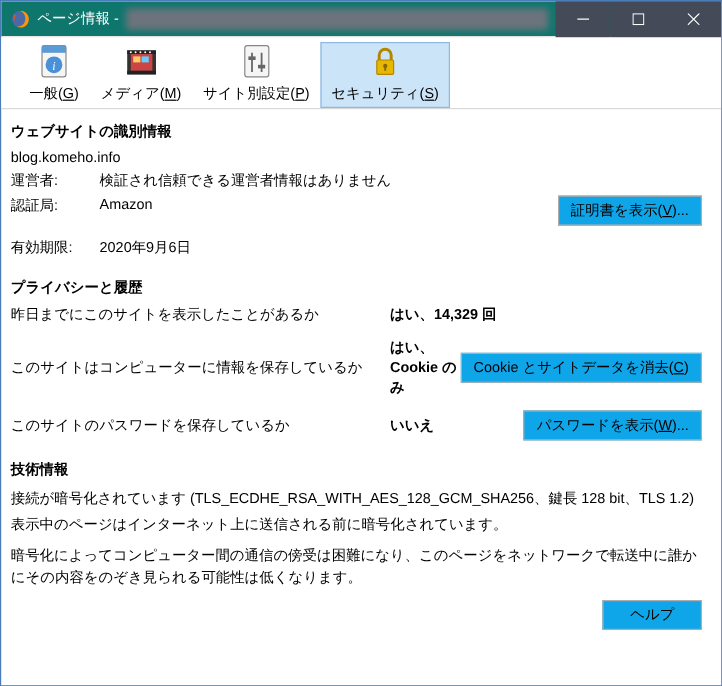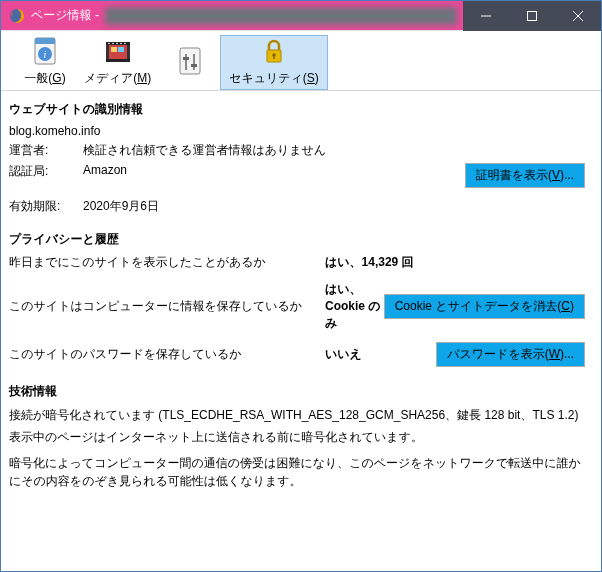--- a/index.html
+++ b/index.html
@@ -38,21 +38,21 @@
     display: flex; align-items: center; justify-content: center;
     background: #fff;
     color: #000;
   }
   .win-btn svg { width: 10px; height: 10px; }
   .win-btn.min { background: #444a57; color: #fff; }
   .win-btn.max { background: #444a57; color: #fff; }
   .win-btn.close { background: #444a57; color: #fff; }
   .titlebar-dark {
     height: 30px;
-    background: #ec4899;
+    background: #0f766e;
     display: flex;
     align-items: center;
   }
   .titlebar-dark .titlebar-text { color: #fff; }
   .titlebar-dark .titlebar-blur { background: #6d737c; }
 
   .toolbar {
     display: flex;
     padding: 4px 0 0 14px;
     background: #fff;
@@ -193,20 +193,21 @@
   <div class="tool-item">
     <span class="tool-icon">
       <svg viewBox="0 0 32 32">
           <rect x="6" y="2" width="20" height="26" rx="2" fill="#f5f5f5" stroke="#888"></rect>
           <line x1="12" y1="8" x2="12" y2="24" stroke="#666" stroke-width="1.5"></line>
           <line x1="20" y1="8" x2="20" y2="24" stroke="#666" stroke-width="1.5"></line>
           <rect x="9" y="11" width="6" height="3" fill="#666"></rect>
           <rect x="17" y="18" width="6" height="3" fill="#666"></rect>
         </svg>
     </span>
+    <span>サイト別設定(<u>P</u>)</span>
   </div>
   <div class="tool-item active">
     <span class="tool-icon">
       <svg viewBox="0 0 32 32">
           <rect x="9" y="14" width="14" height="12" rx="1" fill="#e6b800" stroke="#b38600"></rect>
           <path d="M11 14 v-4 a5 5 0 0 1 10 0 v4" fill="none" stroke="#b38600" stroke-width="2.5"></path>
           <circle cx="16" cy="19" r="1.8" fill="#8a6600"></circle>
           <rect x="15.2" y="19" width="1.6" height="4" fill="#8a6600"></rect>
         </svg>
     </span>
@@ -252,15 +253,18 @@
       <div class="privacy-a">いいえ</div>
       <button class="btn privacy-btn">パスワードを表示(<u>W</u>)...</button>
     </div>
   </div>
 
   <div class="section" style="margin-bottom:6px;">
     <div class="section-title">技術情報</div>
     <div class="tech-text">接続が暗号化されています (TLS_ECDHE_RSA_WITH_AES_128_GCM_SHA256、鍵長 128 bit、TLS 1.2)</div>
     <div class="tech-text">表示中のページはインターネット上に送信される前に暗号化されています。</div>
     <div class="tech-text" style="margin-top:8px;">暗号化によってコンピューター間の通信の傍受は困難になり、このページをネットワークで転送中に誰かにその内容をのぞき見られる可能性は低くなります。</div>
+    <div class="help-row">
+      <button class="btn" style="padding:3px 22px;">ヘルプ</button>
+    </div>
   </div>
 
 </div>
 
 </body></html>

